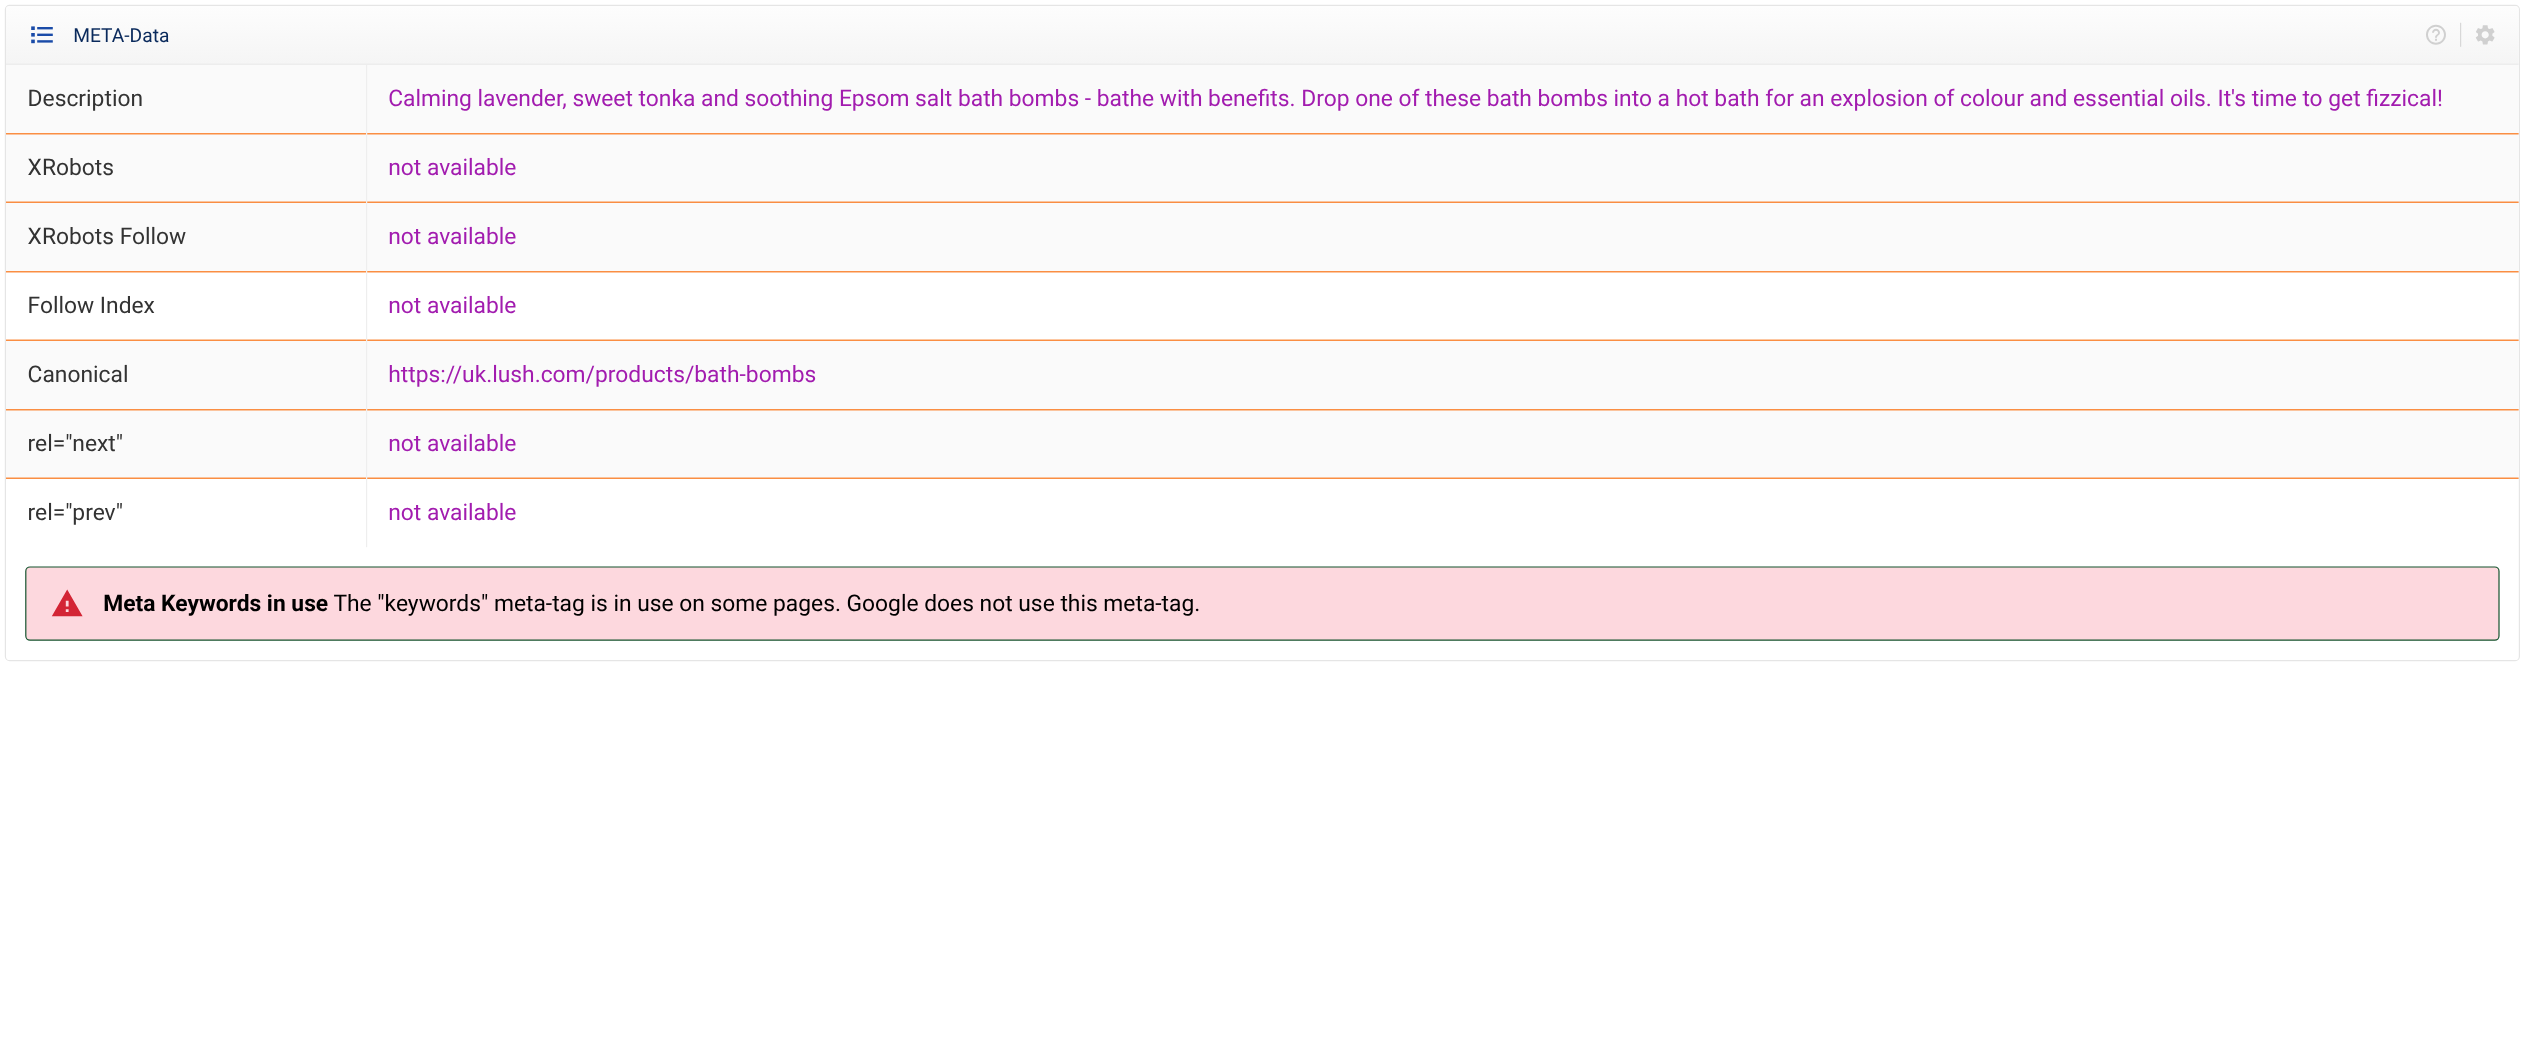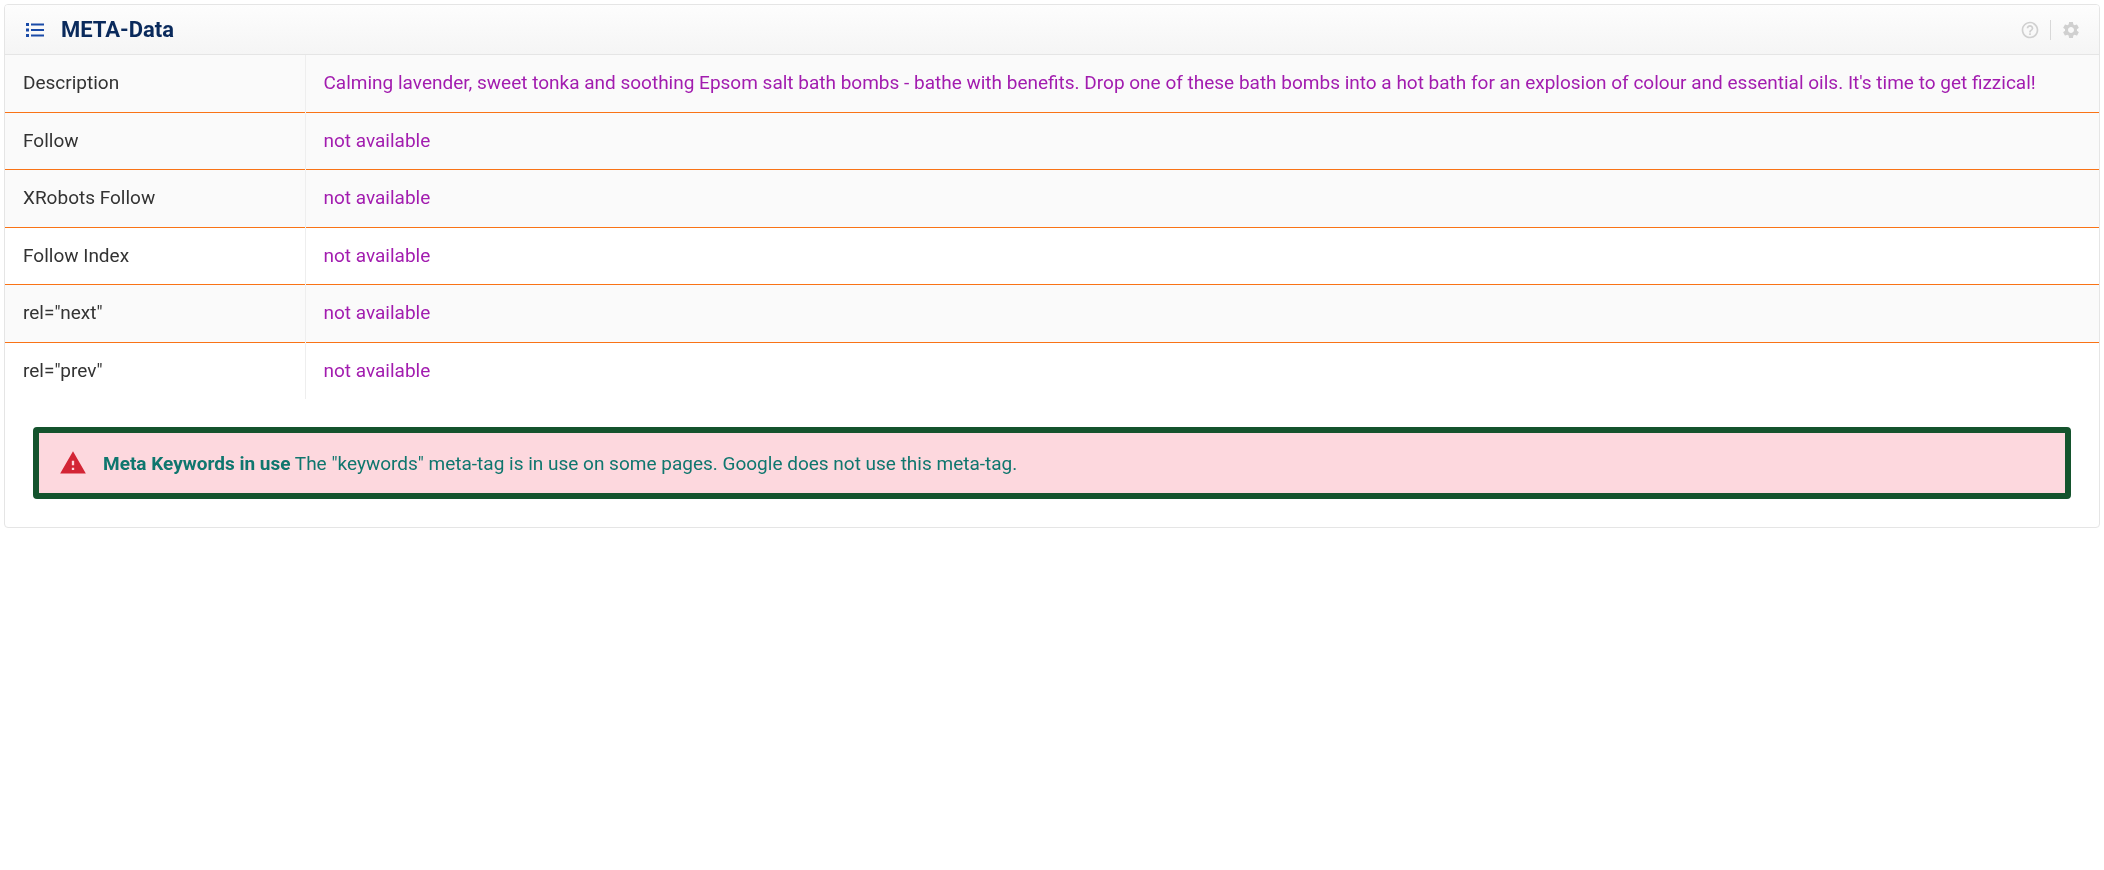--- a/index.html
+++ b/index.html
@@ -27,22 +27,22 @@
       background: linear-gradient(to bottom, #fdfdfd, #f5f5f5);
       border-bottom: 1px solid #e5e5e5;
     }
     .panel-header-left {
       display: flex;
       align-items: center;
       gap: 14px;
     }
     .panel-title {
       color: #0a2a5c;
-      font-weight: 700;
-      font-size: 22px;
+      font-weight: 400;
+      font-size: 16px;
     }
     .panel-header-right {
       display: flex;
       align-items: center;
       gap: 10px;
     }
     .icon-btn {
       color: #d0d0d0;
       cursor: pointer;
       display: inline-flex;
@@ -76,29 +76,29 @@
     }
     table.meta-table td.label-cell {
       width: 300px;
       border-right: 1px solid #eee;
       color: #333;
     }
     table.meta-table tr.alt {
       background: #fafafa;
     }
     .alert-box {
-      margin: 28px;
+      margin: 16px;
       background: #fdd8de;
-      border: 6px solid #14532d;
+      border: 1px solid #14532d;
       border-radius: 4px;
       padding: 16px 20px;
       display: flex;
       align-items: center;
       gap: 16px;
-      color: #0f766e;
+      color: #000000;
       font-size: 19px;
     }
     .alert-icon {
       color: #d32535;
       flex-shrink: 0;
       display: inline-flex;
     }
     .alert-box strong {
       font-weight: 700;
     }
@@ -136,30 +136,34 @@
     </div>
   </div>
 
   <table class="meta-table">
     <tbody id="meta-rows">
         <tr class="alt">
           <td class="label-cell">Description</td>
           <td>Calming lavender, sweet tonka and soothing Epsom salt bath bombs - bathe with benefits. Drop one of these bath bombs into a hot bath for an explosion of colour and essential oils. It's time to get fizzical!</td>
         </tr>
         <tr class="alt">
-          <td class="label-cell">Follow</td>
+          <td class="label-cell">XRobots</td>
           <td>not available</td>
         </tr>
         <tr class="alt">
           <td class="label-cell">XRobots Follow</td>
           <td>not available</td>
         </tr>
         <tr>
           <td class="label-cell">Follow Index</td>
           <td>not available</td>
+        </tr>
+        <tr class="alt">
+          <td class="label-cell">Canonical</td>
+          <td>https://uk.lush.com/products/bath-bombs</td>
         </tr>
         <tr class="alt">
           <td class="label-cell">rel="next"</td>
           <td>not available</td>
         </tr>
         <tr>
           <td class="label-cell">rel="prev"</td>
           <td>not available</td>
         </tr>
       </tbody>

